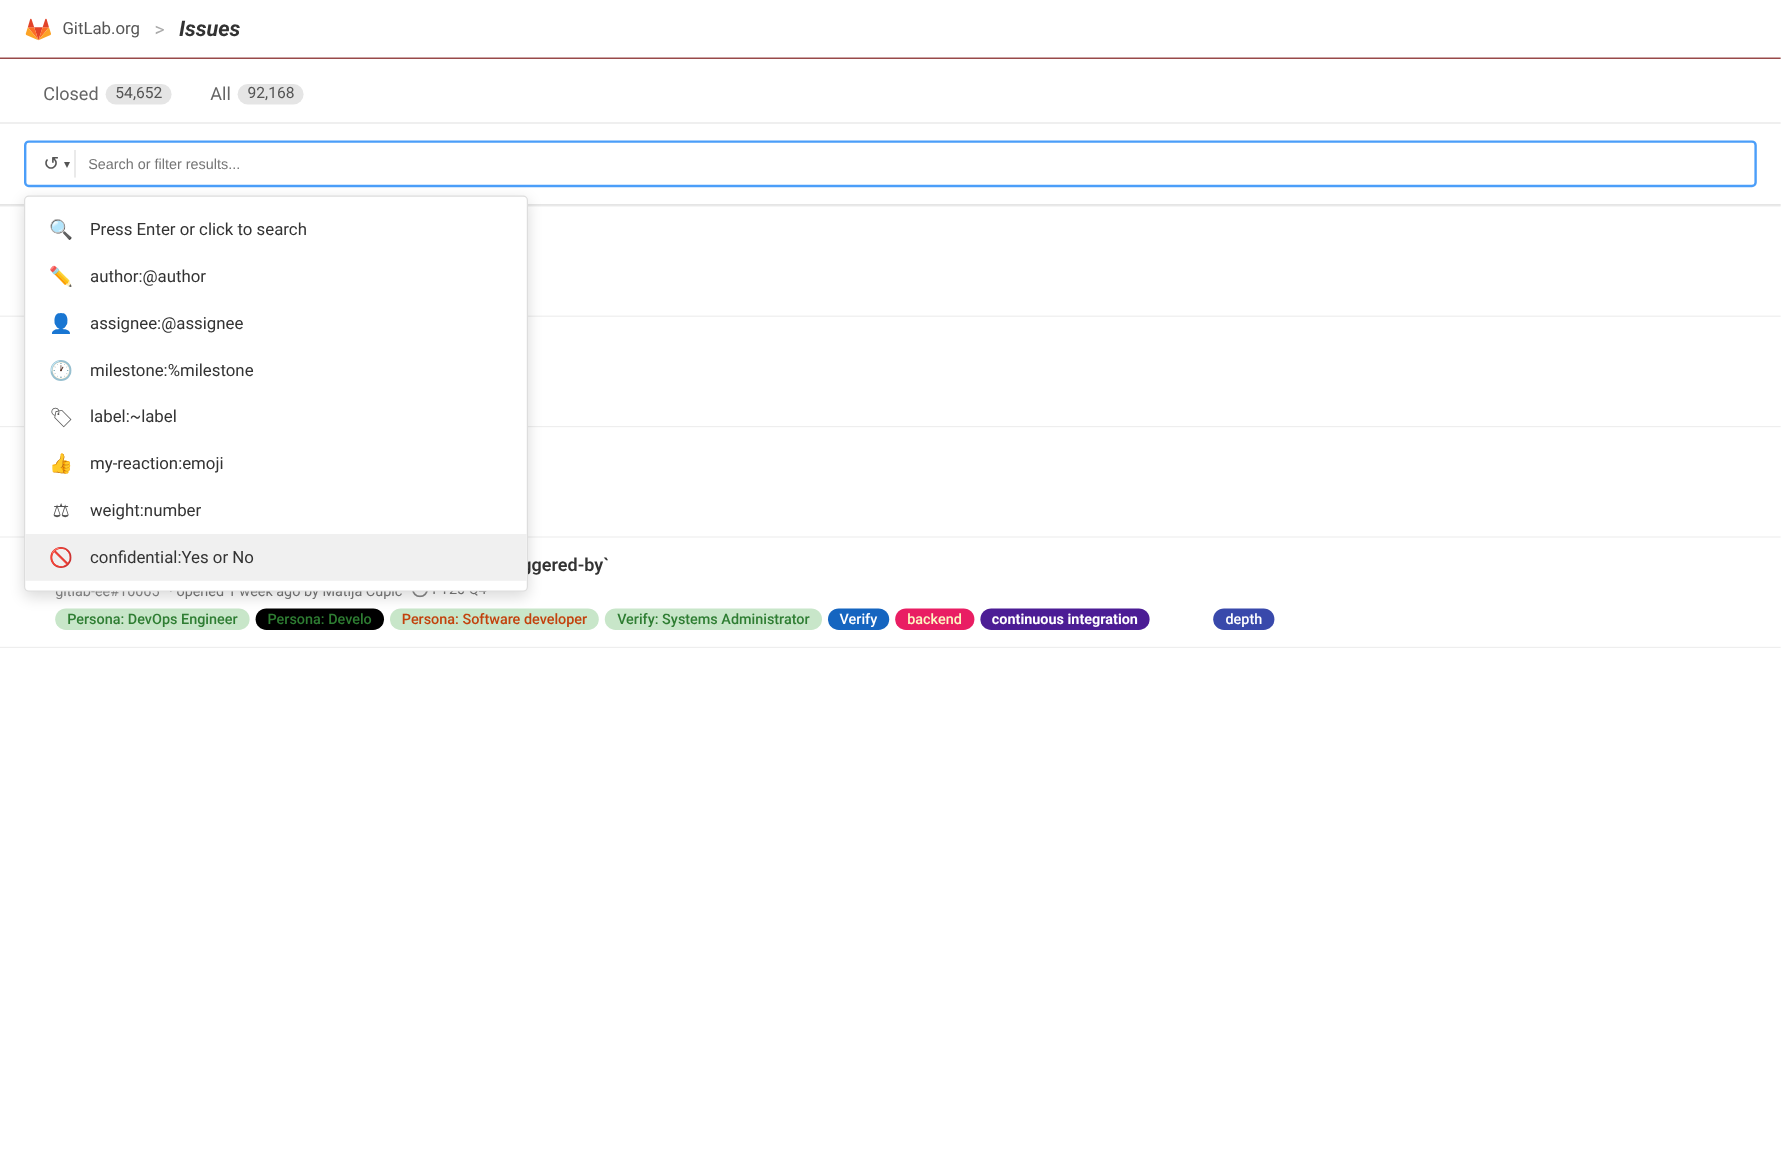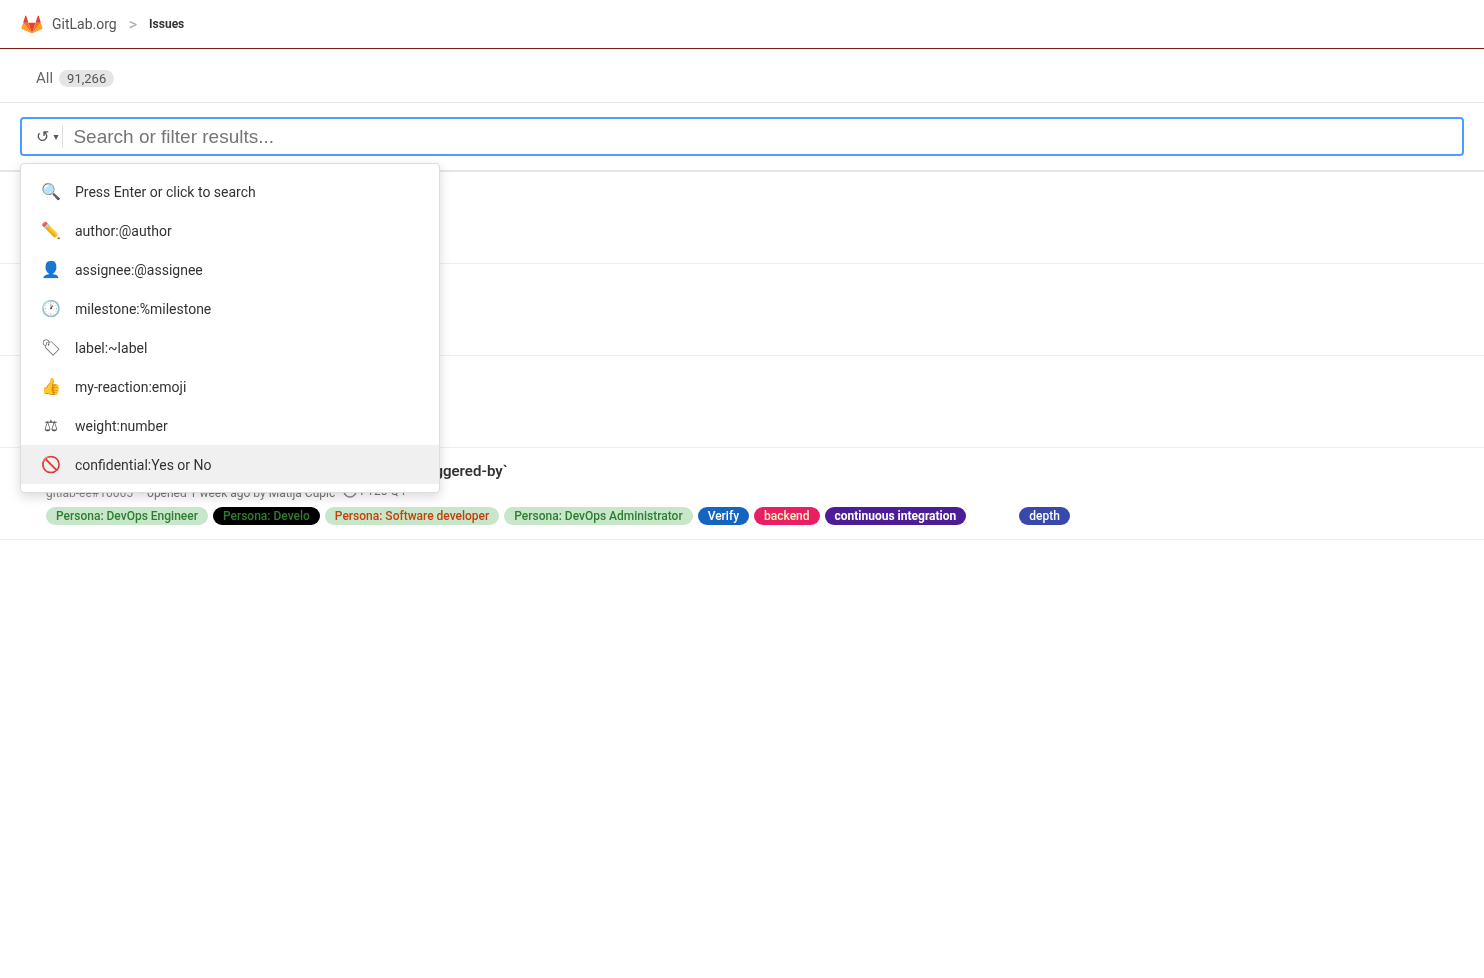--- a/index.html
+++ b/index.html
@@ -19,22 +19,23 @@
       color: #aaa;
       font-size: 16px;
       margin: 0 4px;
     }
     .nav-org {
       color: #555;
       font-size: 14px;
     }
     .nav-page {
       font-weight: 700;
-      font-size: 12px;
+      font-size: 18px;
       color: #333;
+      font-style: italic;
     }
 
     .tabs-bar {
       padding: 0 20px;
       border-bottom: 1px solid #e5e5e5;
       display: flex;
       align-items: flex-end;
       gap: 0;
       margin-top: 8px;
     }
@@ -91,21 +92,21 @@
     }
     .history-icon {
       font-size: 16px;
     }
     .chevron-down {
       font-size: 10px;
     }
     .search-input {
       border: none;
       outline: none;
-      font-size: 19px;
+      font-size: 12px;
       color: #aaa;
       flex: 1;
       background: transparent;
     }
 
     
     .dropdown-menu {
       position: absolute;
       top: 60px;
       left: 20px;
@@ -219,22 +220,26 @@
     <path d="M20.8 10.7l1.7 5.2a1.1 1.1 0 01-.4 1.2L12 21.5l8.8-10.8z" fill="#fca326"></path>
     <path d="M20.8 10.7h-5.3l2.3-6.8a.55.55 0 011 0l2 6.8z" fill="#e24329"></path>
   </svg>
   <span class="nav-org">GitLab.org</span>
   <span class="nav-separator">&gt;</span>
   <span class="nav-page">Issues</span>
 </div>
 
 <div class="tabs-bar">
   <div class="tab">
+    <span>Closed</span>
+    <span class="tab-count">54,652</span>
+  </div>
+  <div class="tab">
     <span>All</span>
-    <span class="tab-count">91,266</span>
+    <span class="tab-count">92,168</span>
   </div>
 </div>
 
 <div class="search-bar-container">
   <div class="search-bar">
     <div class="history-btn">
       <span class="history-icon">↺</span>
       <span class="chevron-down">▾</span>
     </div>
     <input class="search-input" type="text" placeholder="Search or filter results..." style="">
@@ -382,21 +387,21 @@
                 <line x1="7" y1="7" x2="9.5" y2="7" stroke="#888" stroke-width="1.5"></line>
               </svg>
             FY20 Q4
           </span>
         </span>
       </div>
       <div class="labels">
         <span class="label label-persona-devop">Persona: DevOps Engineer</span>
         <span class="label label-persona-dev">Persona: Develo</span>
         <span class="label label-persona-soft">Persona: Software developer</span>
-        <span class="label label-persona-sys">Persona: DevOps Administrator</span>
+        <span class="label label-persona-sys">Verify: Systems Administrator</span>
         <span class="label label-verify-blue">Verify</span>
         <span class="label label-backend">backend</span>
         <span class="label label-continuous">continuous integration</span>
         <span class="label label-depth">depth</span>
       </div>
     </div>
   </div>
 
 </div>
 

